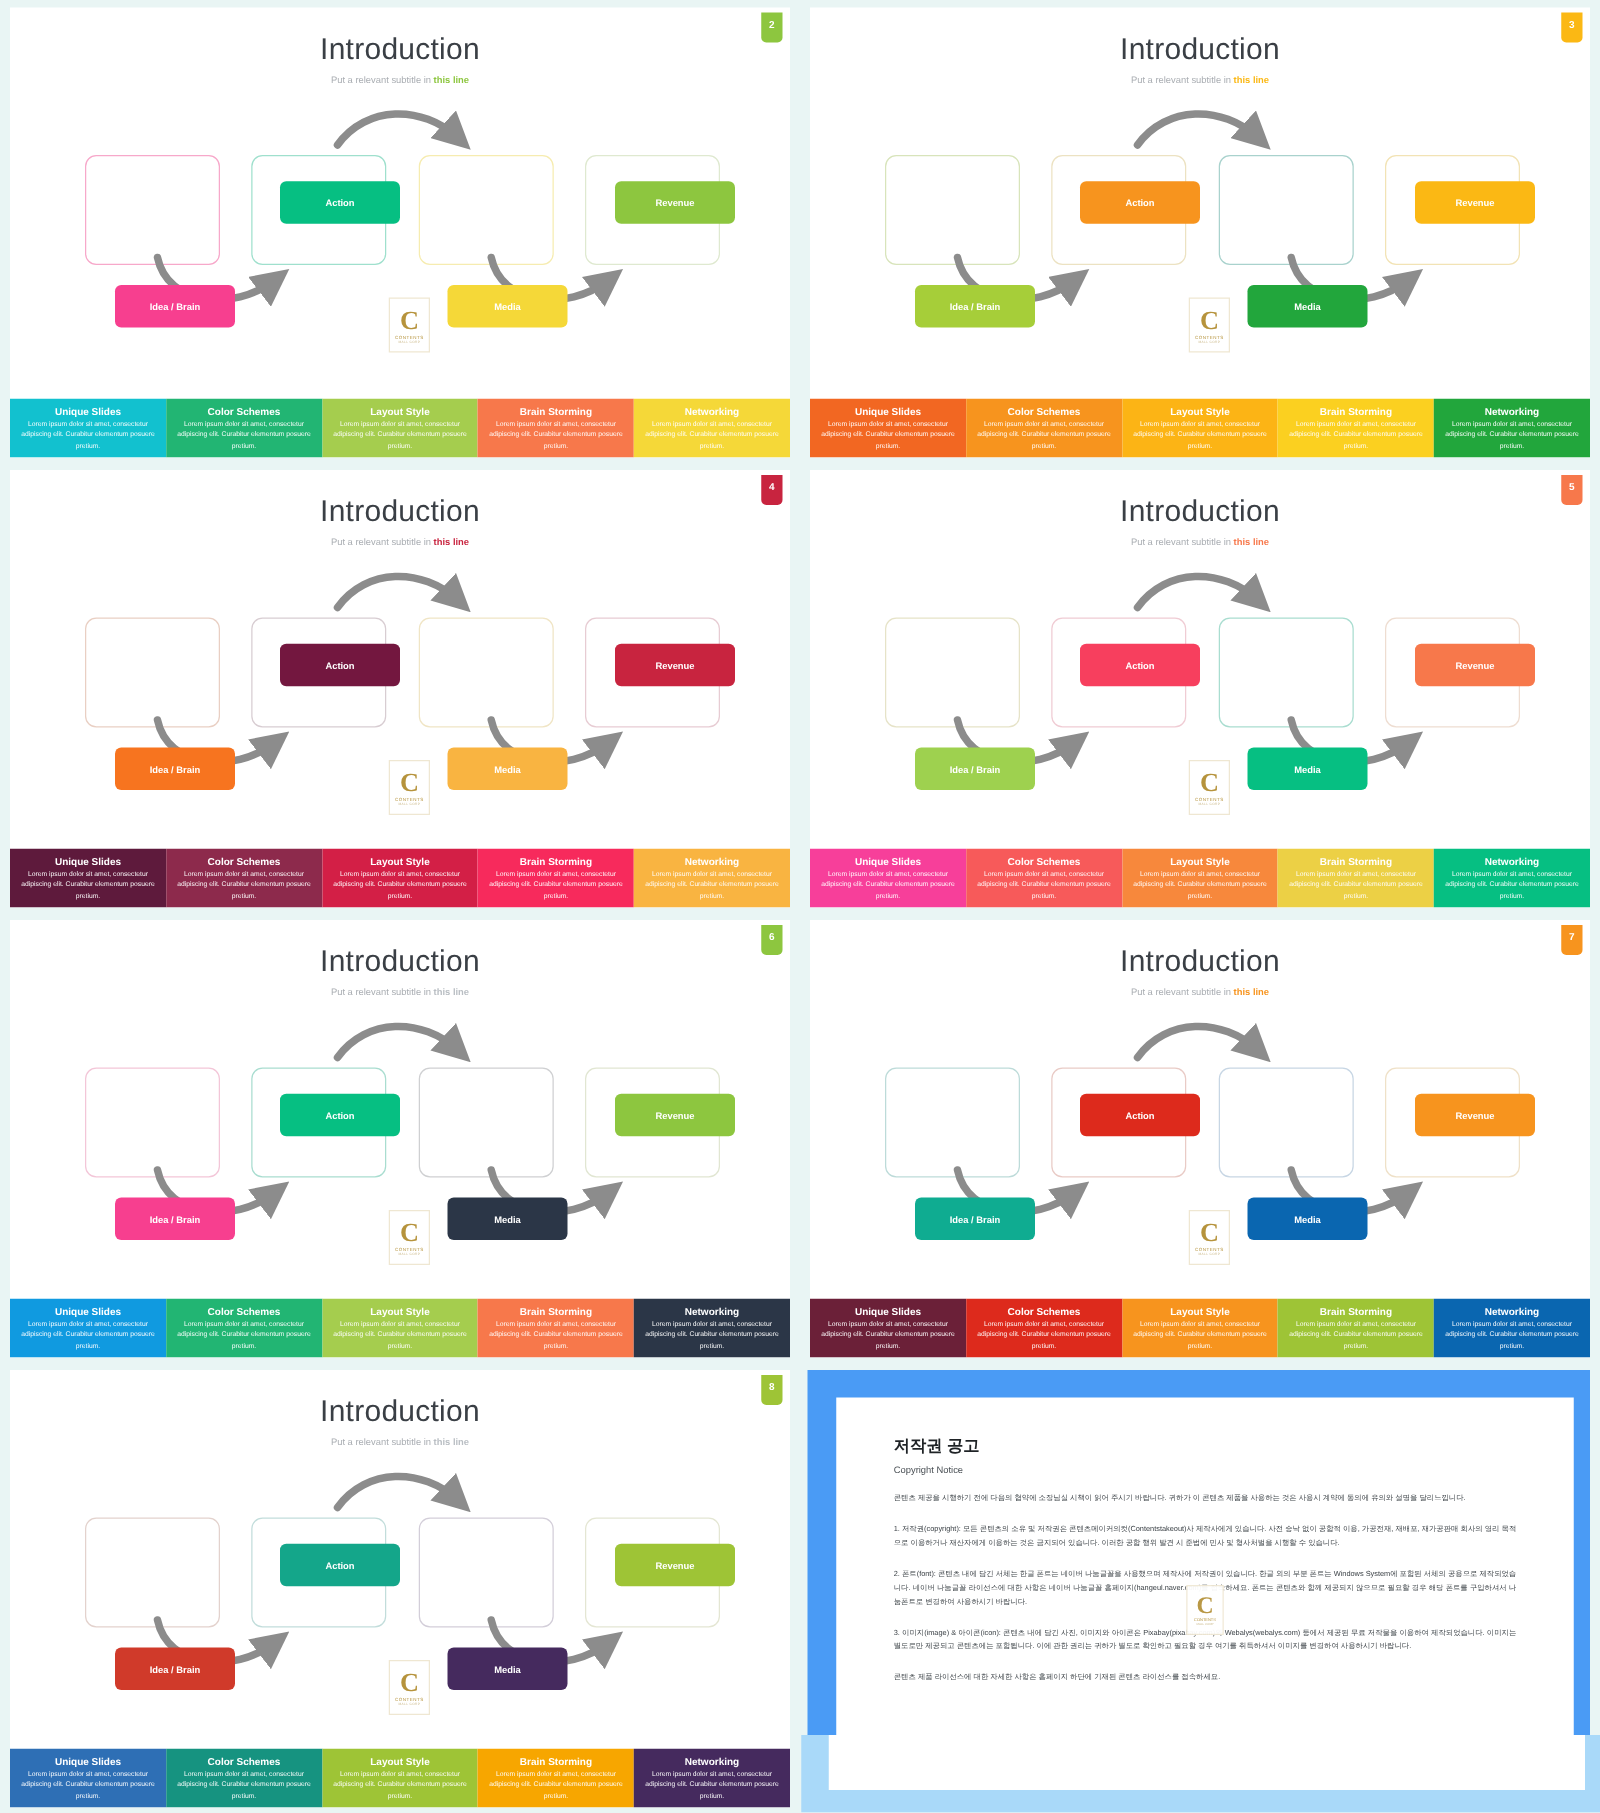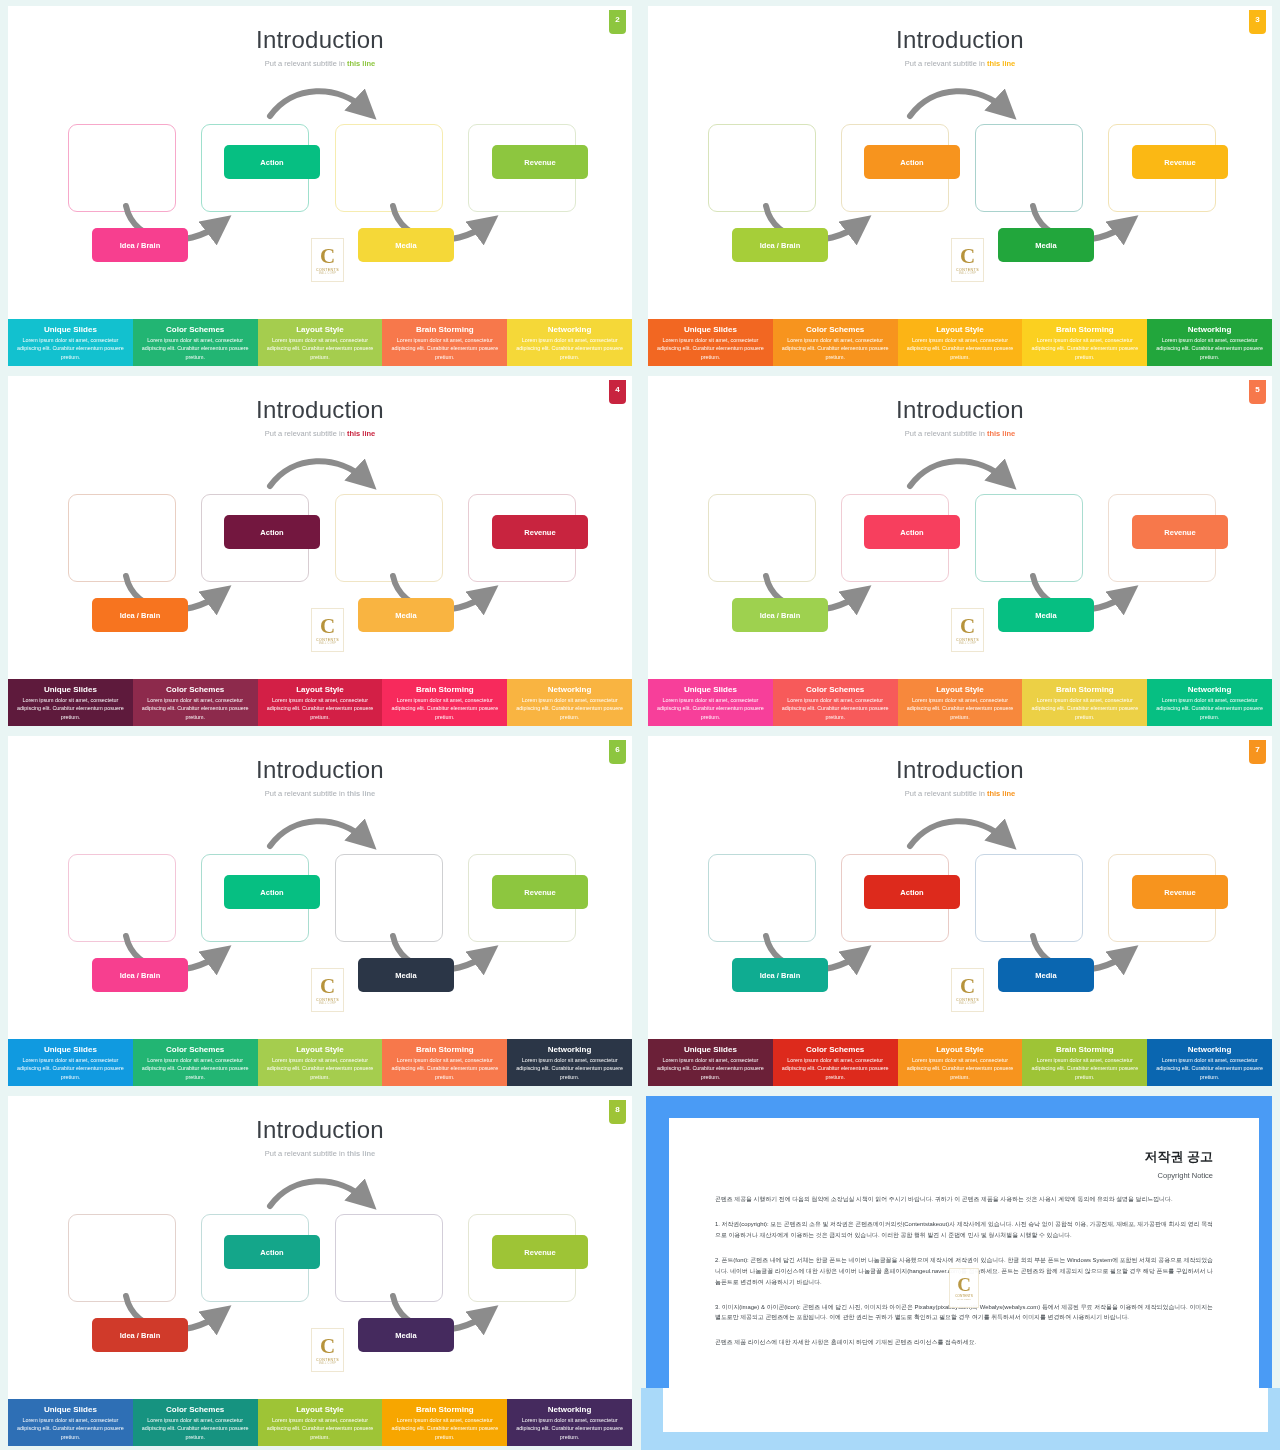--- a/index.html
+++ b/index.html
@@ -116,22 +116,22 @@
     background: #4a9bf5;
     padding: 22px 13px 22px 23px;
   }
   .cpaper {
     width: 100%; height: 100%;
     background: #ffffff;
     padding: 30px 46px 10px 46px;
     position: relative;
     overflow: hidden;
   }
-  .ctitle { text-align: right; font-size: 13px; font-weight: bold; color: #1f2326; }
-  .csub { text-align: right; font-size: 7.5px; color: #4a5055; margin-top: 5px; }
+  .ctitle { text-align: left; font-size: 13px; font-weight: bold; color: #1f2326; }
+  .csub { text-align: left; font-size: 7.5px; color: #4a5055; margin-top: 5px; }
   .cpara { font-size: 5.9px; line-height: 1.85; color: #3c4247; margin-top: 14px; text-align: justify; }
   .cwatermark {
     position: absolute;
     left: 50%; top: 150px; transform: translateX(-50%);
     width: 30px; height: 40px;
     background: #fff; border: 1px solid #f0e8d4;
     display: flex; flex-direction: column; align-items: center; justify-content: center;
     opacity: .95;
   }
   .cwatermark .cglyph { font-family: "Liberation Serif", serif; font-weight: bold; font-size: 19px; color: #b6933c; line-height: 18px;}

